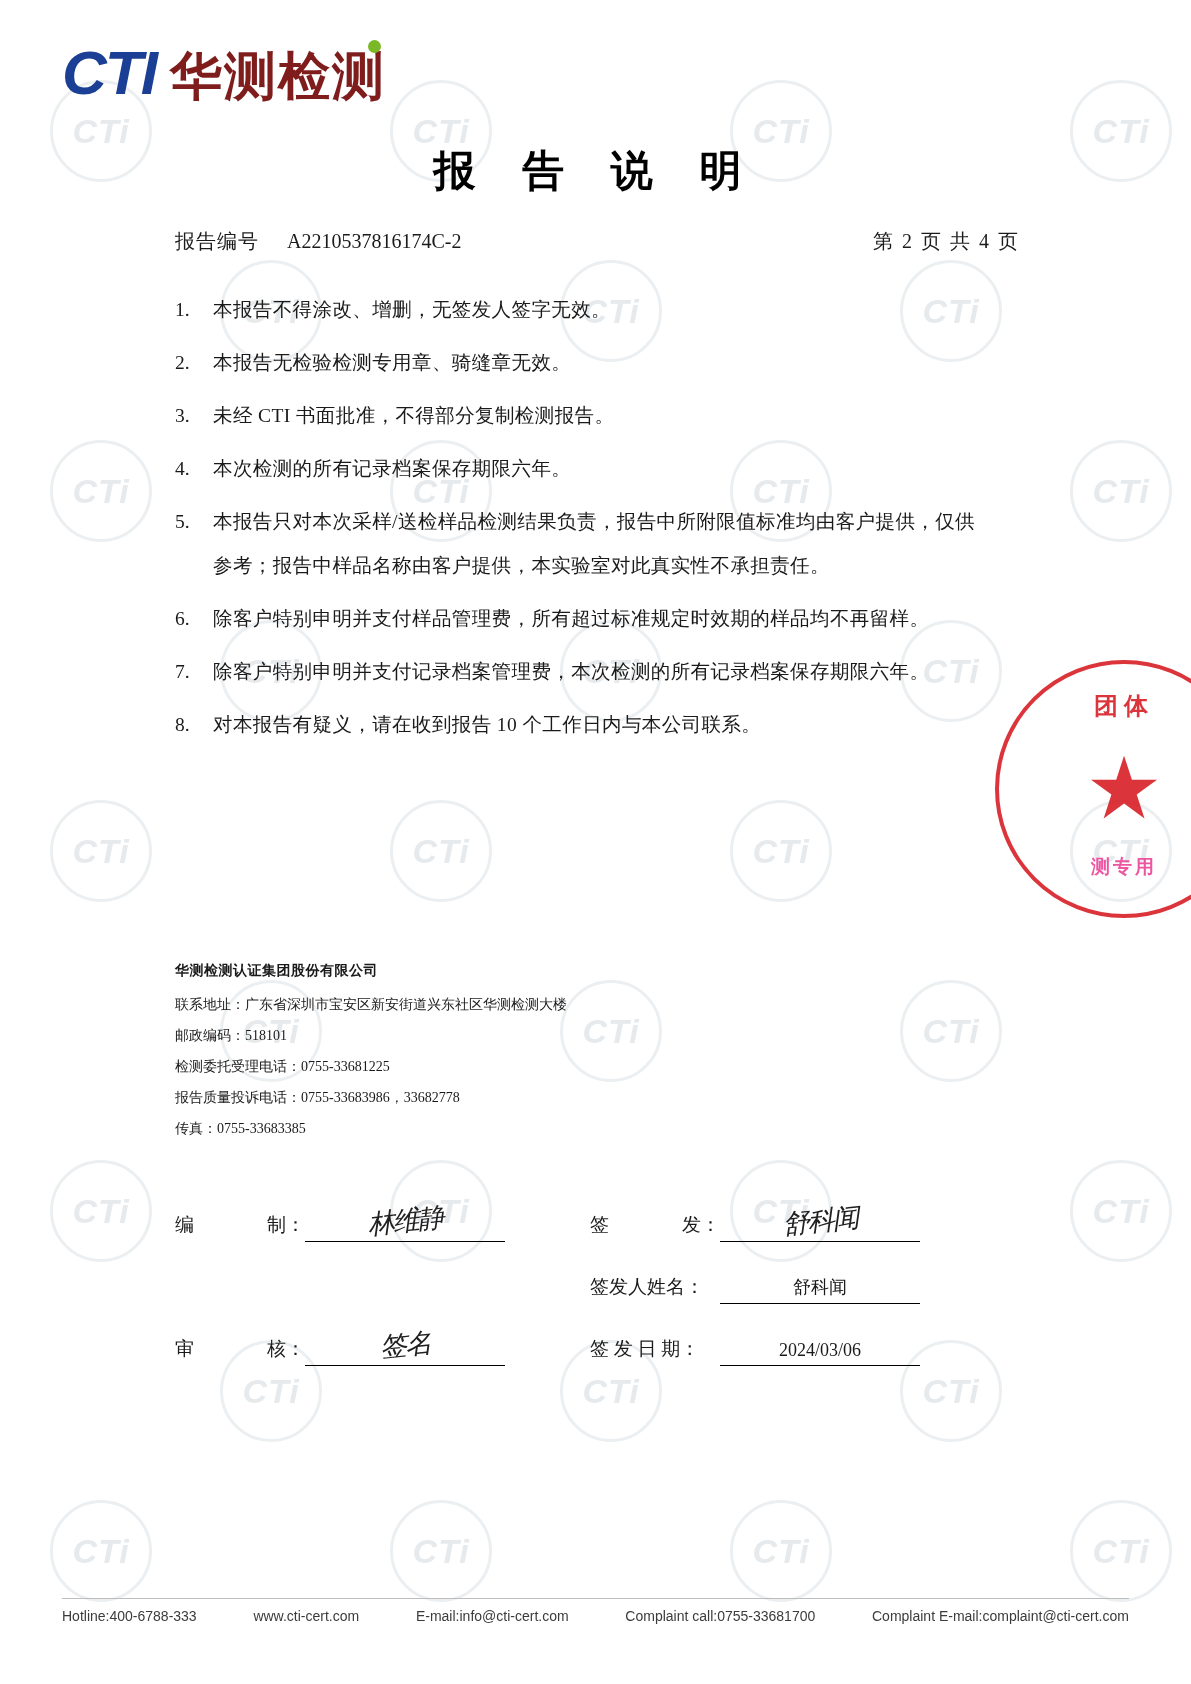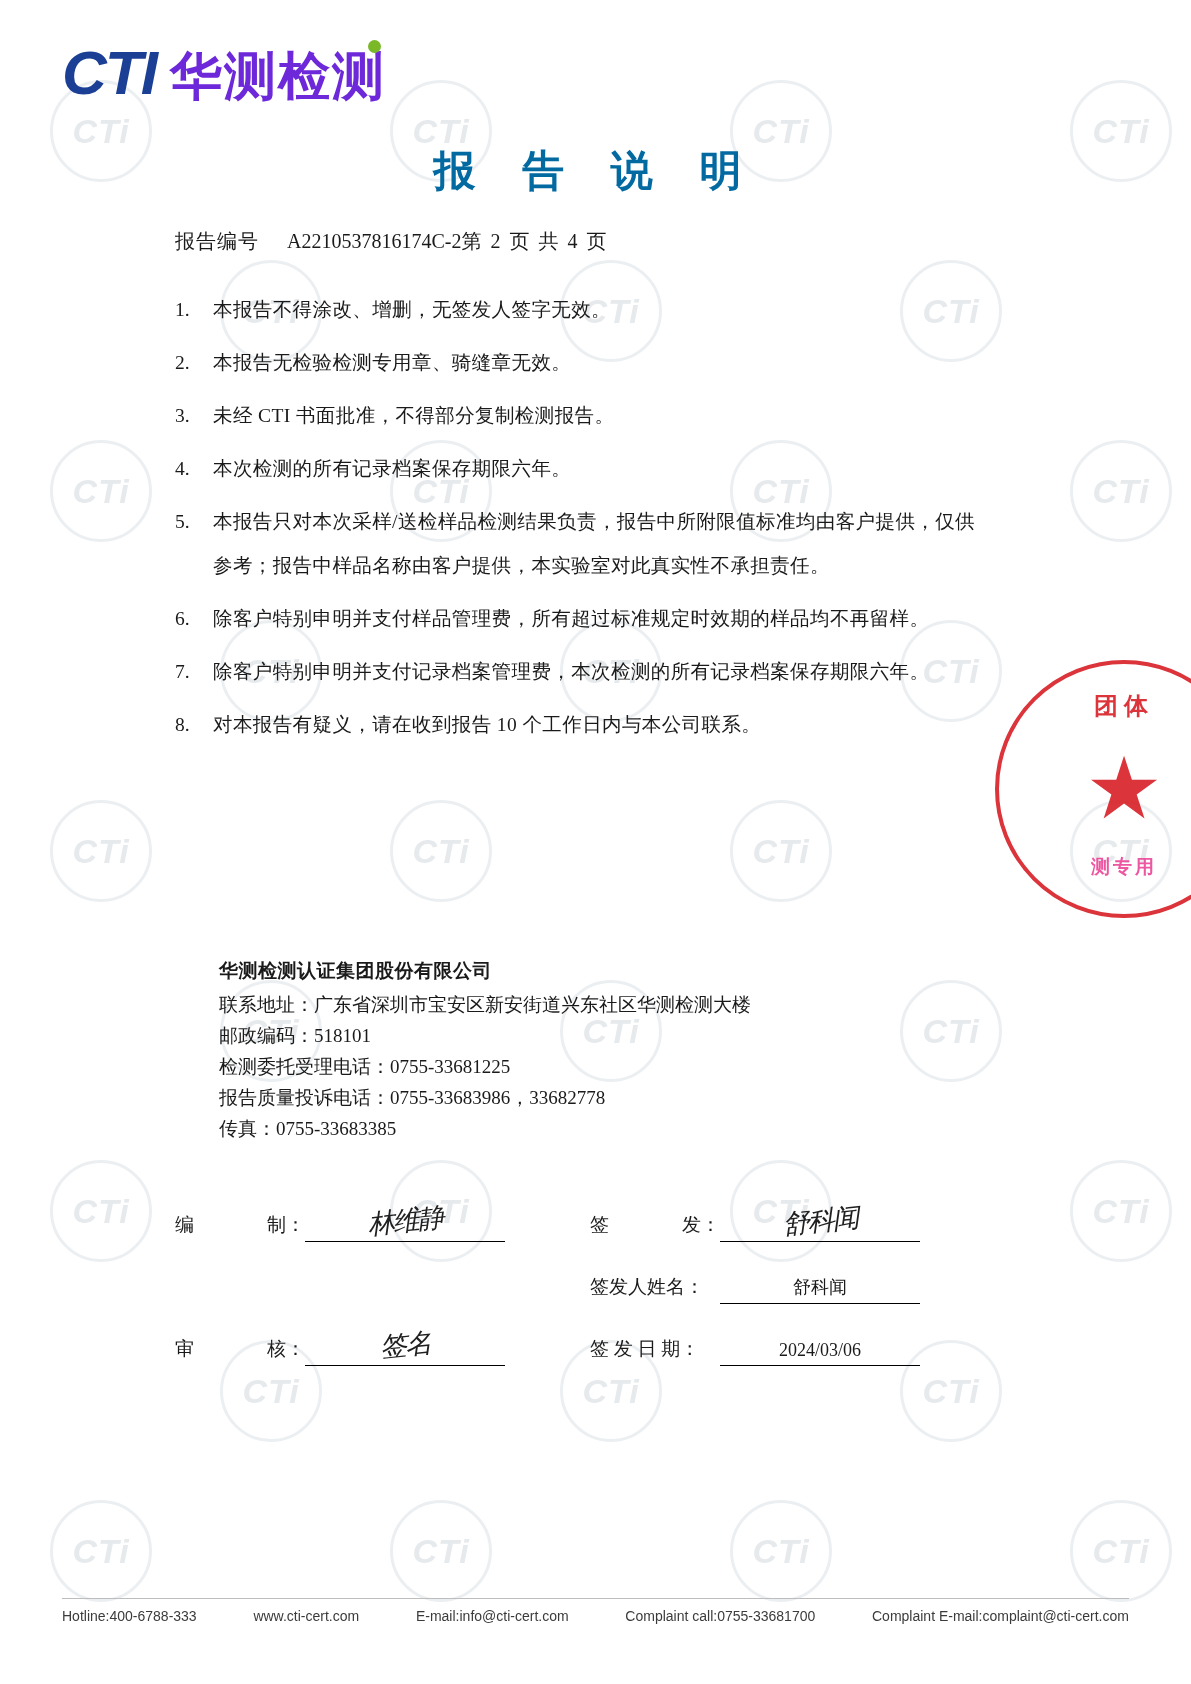--- a/index.html
+++ b/index.html
@@ -72,47 +72,48 @@
     border-radius: 50%;
     background: #7ab828;
     right: 5px;
     top: -2px;
   }
   .logo-cn {
     font-family: "DejaVu Sans", sans-serif;
     font-weight: bold;
     font-size: 52px;
     line-height: 56px;
-    color: #6d28d9;
+    color: #7f1d1d;
     margin-left: 14px;
     letter-spacing: 2px;
   }
 
   
   .doc-title {
     position: absolute;
     top: 143px;
     left: 0;
     width: 1191px;
     text-align: center;
     font-family: "DejaVu Serif", serif;
     font-weight: bold;
     font-size: 42px;
     letter-spacing: 16px;
-    color: #0369a1;
+    color: #000000;
   }
 
   
   .meta-row {
     position: absolute;
     top: 228px;
     left: 175px;
     width: 845px;
     font-size: 20px;
     display: flex;
+    justify-content: space-between;
     align-items: baseline;
   }
   .meta-left { display: flex; align-items: baseline; }
   .meta-label { letter-spacing: 1px; }
   .meta-value { margin-left: 28px; font-family: Liberation Serif, serif; }
   .meta-right { letter-spacing: 2px; }
 
   
   .notes {
     position: absolute;
@@ -135,23 +136,22 @@
     flex: 1;
     letter-spacing: 0.4px;
   }
 
   
   .company {
     position: absolute;
     top: 955px;
     left: 175px;
     width: 700px;
-    font-size: 19px;
+    font-size: 14px;
     line-height: 31px;
-    margin-left: 44px;
   }
   .company-name {
     font-weight: bold;
     letter-spacing: 0.5px;
     margin-bottom: 3px;
   }
 
   
   .sig-area {
     position: absolute;

